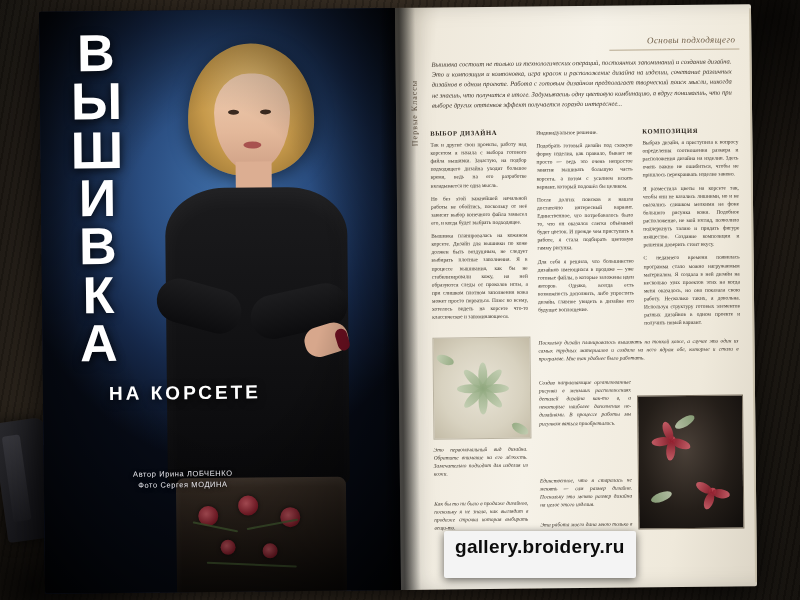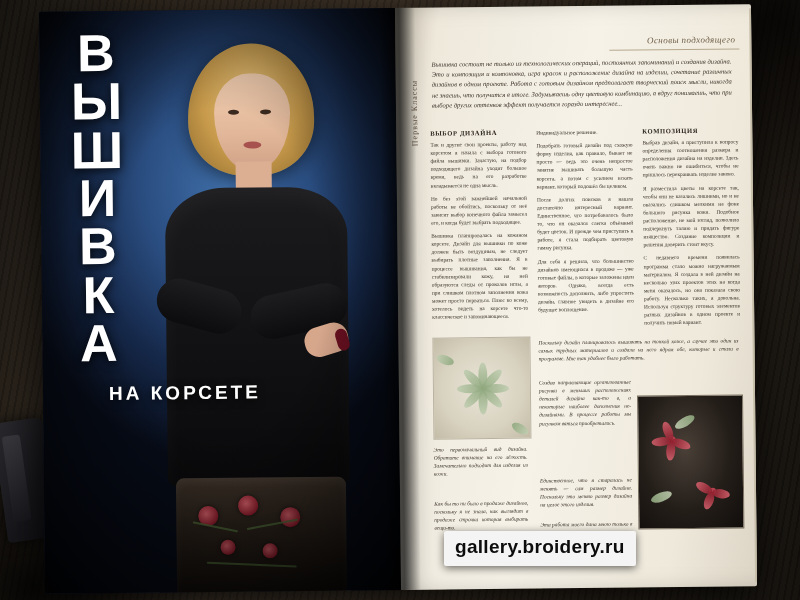--- a/index.html
+++ b/index.html
@@ -327,21 +327,21 @@
     right: -6px; top: 4px;
     width: 8px; height: 574px;
     background: linear-gradient(90deg,#cfc6b2,#8d8472);
     border-radius: 0 3px 3px 0;
   }
 
   
   .watermark {
     position: absolute;
     left: 444px; top: 531px;
-    padding: 5px 11px 8px 11px;
+    padding: 5px 11px 20px 11px;
     background: #f4f4f4;
     color: #0c0c0c;
     font-family: "Liberation Sans", sans-serif;
     font-weight: bold;
     font-size: 19px;
     letter-spacing: .3px;
     border-radius: 2px;
     box-shadow: 0 2px 8px rgba(0,0,0,.6);
   }
 </style>
@@ -392,20 +392,24 @@
         <span>Ы</span>
         <span>Ш</span>
         <span>И</span>
         <span>В</span>
         <span>К</span>
         <span>А</span>
       </div>
 
       <div class="subtitle">НА КОРСЕТЕ</div>
 
+      <div class="credits">
+        <div>Автор Ирина ЛОБЧЕНКО</div>
+        <div>Фото Сергея МОДИНА</div>
+      </div>
     </div>
 
     <div class="page page-right">
       <div class="running-head">Основы подходящего</div>
       <div class="rh-rule"></div>
       <div class="sidetab">Первые Классы</div>
 
       <div class="lead">Вышивка состоит не только из технологических операций, постоянных запоминаний и создания дизайна. Это и композиция и компоновка, игра красок и расположение дизайна на изделии, сочетание различных дизайнов в одном проекте. Работа с готовым дизайном предполагает творческий поиск мысли, никогда не знаешь, что получится в итоге. Задумываешь одну цветовую комбинацию, а вдруг понимаешь, что при выборе других оттенков эффект получается гораздо интереснее...</div>
 
       <div class="cols">

